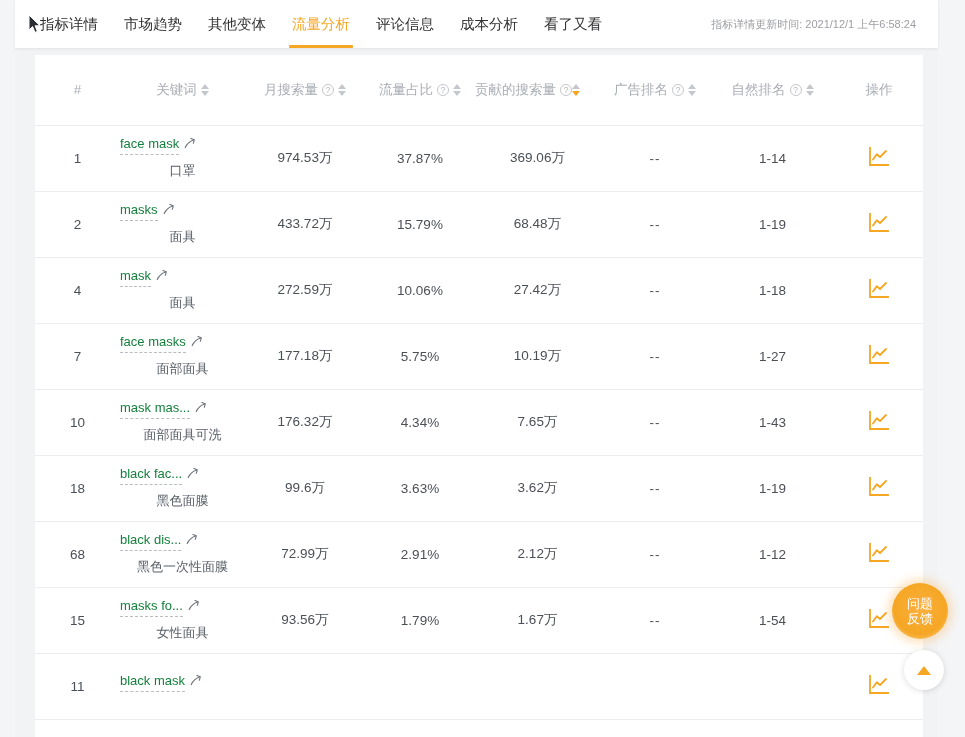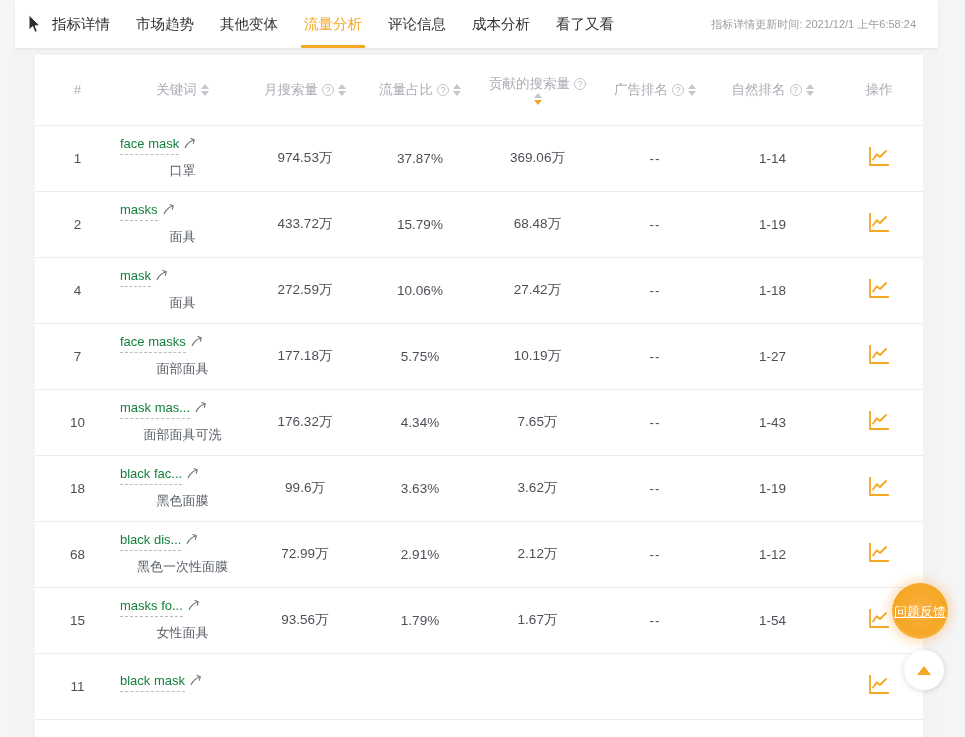--- a/index.html
+++ b/index.html
@@ -15,21 +15,21 @@
   .gutter-left  { position:absolute; left:0;   top:0; width:15px;  height:737px; background:#f4f5f7; }
   .gutter-right { position:absolute; left:938px; top:0; width:27px; height:737px; background:#f4f5f7; }
 
   
   .tabbar {
     position:absolute; left:15px; top:0; width:923px; height:48px;
     background:#ffffff;
     box-shadow: 0 1px 3px rgba(0,0,0,.07);
     display:flex; align-items:center;
   }
-  .tabs { display:flex; align-items:center; height:36px; padding-left:24px; }
+  .tabs { display:flex; align-items:center; height:36px; padding-left:12px; }
   .tab {
     position:relative; height:48px; line-height:48px;
     padding:0 13px; font-size:14.5px; color:#303133; cursor:pointer;
     white-space:nowrap;
   }
   .tab.active { color:#f5a623; }
   .tab.active::after {
     content:""; position:absolute; left:10px; right:10px; bottom:0;
     height:3px; background:#f5a623; border-radius:1px;
   }
@@ -61,21 +61,21 @@
   }
 
   
   table.kw { width:100%; border-collapse:collapse; table-layout:fixed; }
   table.kw thead th {
     height:70px; font-weight:400; font-size:13.5px; color:#a9adb4;
     border-bottom:1px solid #ebedf0; vertical-align:middle;
     text-align:center; padding:0;
   }
   .th-inner { display:flex; align-items:center; justify-content:center; gap:4px; }
-  .th-stack { display:flex; flex-direction:column; align-items:center; }
+  .th-stack { display:flex; flex-direction:row; align-items:center; }
 
   .qmark {
     display:inline-block; width:12px; height:12px; border:1px solid #c3c6cb;
     border-radius:50%; font-size:9px; line-height:11px; text-align:center;
     color:#b4b8bd; flex:none;
   }
   .sorter { display:inline-flex; flex-direction:column; gap:2px; flex:none; }
   .sorter i { display:block; width:0; height:0; border-left:4px solid transparent; border-right:4px solid transparent; }
   .sorter i.up   { border-bottom:5px solid #c4c8ce; }
   .sorter i.down { border-top:5px solid #c4c8ce; }
@@ -104,22 +104,22 @@
   .dash { color:#6b7077; letter-spacing:1px; }
   .chart-btn { display:inline-flex; cursor:pointer; }
 
   
   .fab-feedback {
     position:absolute; right:17px; top:583px;
     width:56px; height:56px; border-radius:50%;
     background:radial-gradient(circle at 50% 45%, #fbb040 0%, #f5a623 62%, #ffd89b 100%);
     box-shadow:0 0 10px 4px rgba(250,190,110,.45);
     color:#ffffff; font-size:13px; line-height:15px;
-    display:flex; flex-direction:row; align-items:center; justify-content:center;
-    cursor:pointer; z-index:5;text-decoration:underline;
+    display:flex; flex-direction:column; align-items:center; justify-content:center;
+    cursor:pointer; z-index:5;
   }
   .fab-top {
     position:absolute; right:21px; top:650px;
     width:40px; height:40px; border-radius:50%;
     background:#ffffff; box-shadow:0 1px 6px rgba(0,0,0,.14);
     display:flex; align-items:center; justify-content:center; cursor:pointer; z-index:5;
   }
   .fab-top i { width:0;height:0;border-left:7px solid transparent;border-right:7px solid transparent;border-bottom:9px solid #f5a623; }
 </style>
 </head>

